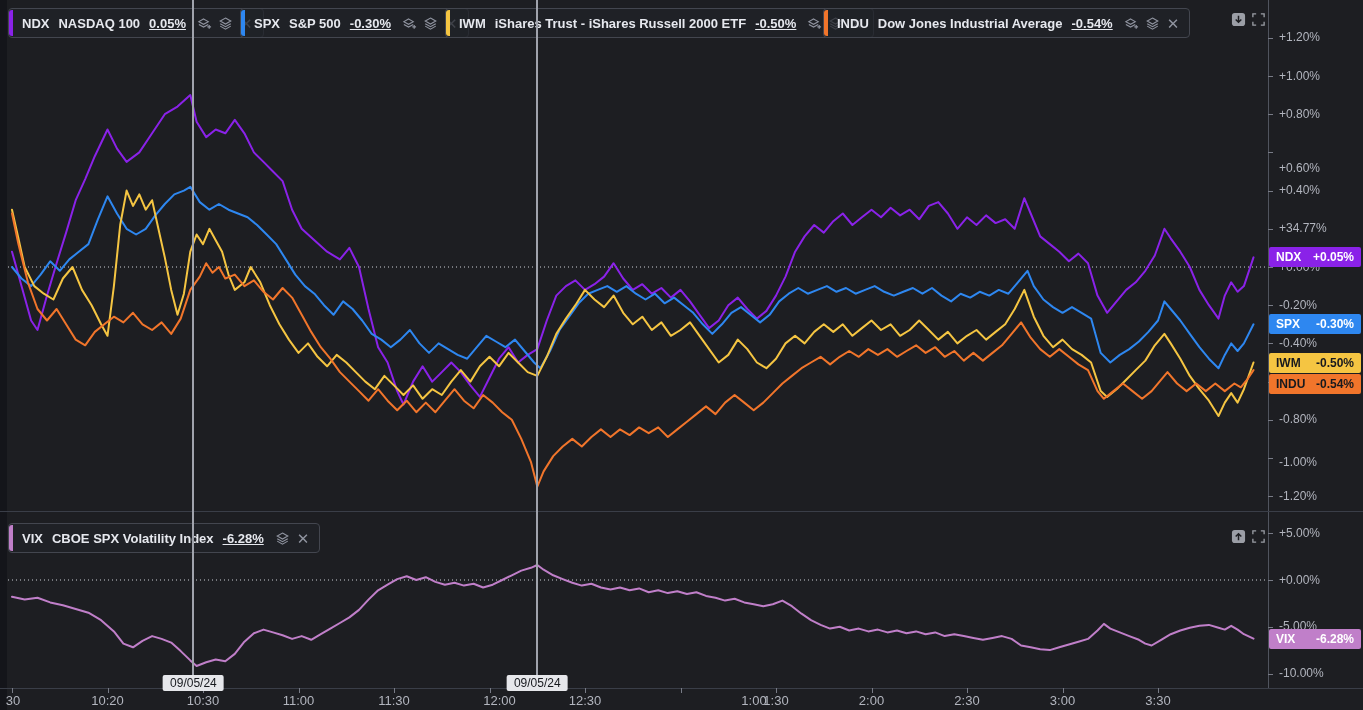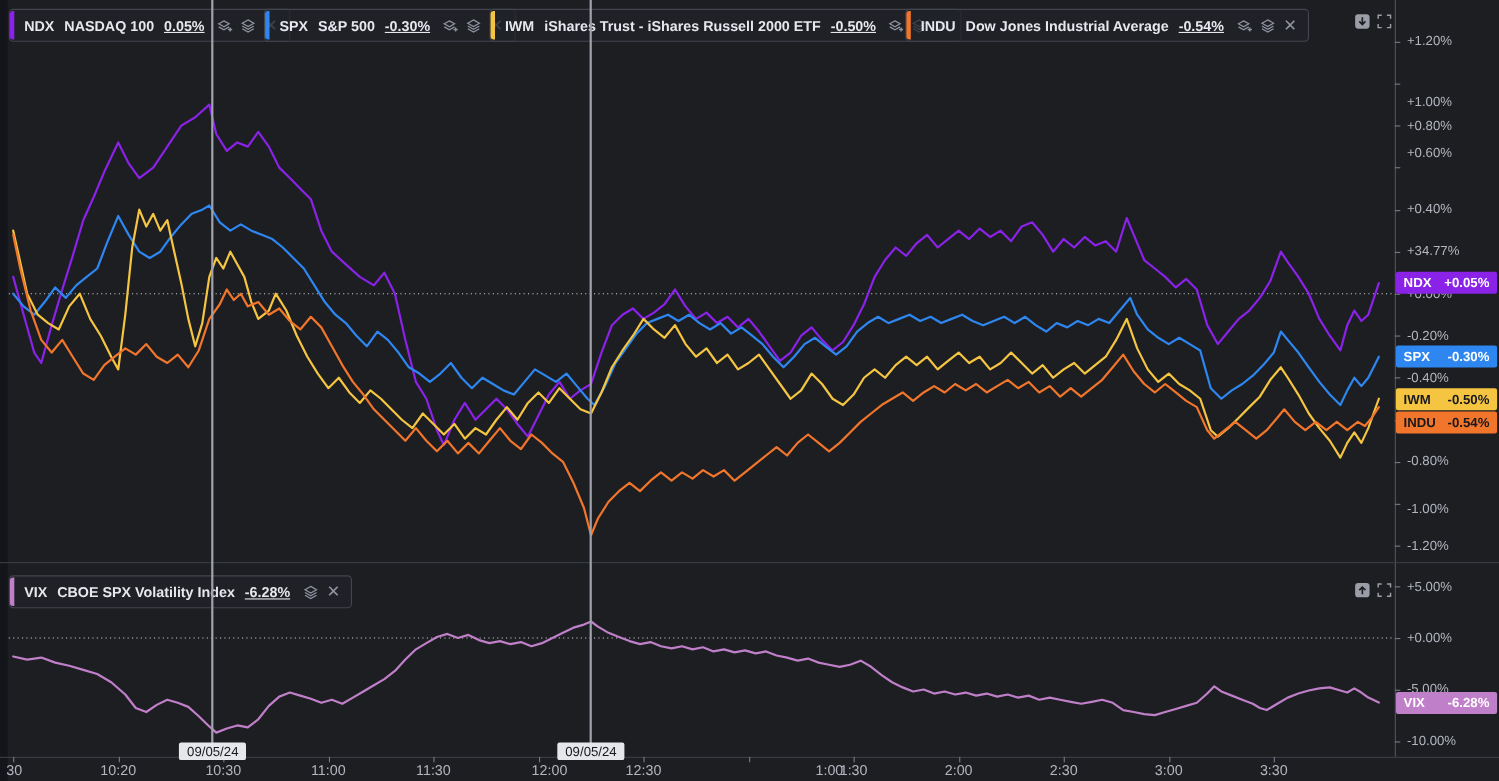--- a/index.html
+++ b/index.html
@@ -213,25 +213,25 @@
         <svg width="15" height="15" viewBox="0 0 16 16">
           <path d="M2 5.5V2h3.5M10.5 2H14v3.5M14 10.5V14h-3.5M5.5 14H2v-3.5" fill="none" stroke="#9b9ea6" stroke-width="1.4"></path>
         </svg>
       </span>
     </div>
 
   <div id="price-axis">
       <div class="axis-tick" style="top: 37.8px;"></div>
       <div class="axis-label" style="top: 30.3px;">+1.20%</div>
       <div class="axis-tick" style="top: 76px;"></div>
-      <div class="axis-label" style="top: 68.5px; margin-top: 16px;">+1.00%</div>
+      <div class="axis-label" style="top: 68.5px;">+1.00%</div>
       <div class="axis-tick" style="top: 114.2px;"></div>
       <div class="axis-label" style="top: 106.7px;">+0.80%</div>
       <div class="axis-tick" style="top: 152.4px;"></div>
-      <div class="axis-label" style="top: 132px; text-align: center;">+0.60%</div>
+      <div class="axis-label" style="top: 161px; text-align: center;">+0.60%</div>
       <div class="axis-tick" style="top: 190.6px;"></div>
       <div class="axis-label" style="top: 183.1px;">+0.40%</div>
       <div class="axis-tick" style="top: 228.8px;"></div>
       <div class="axis-label" style="top: 221.3px;">+34.77%</div>
       <div class="axis-tick" style="top: 267px;"></div>
       <div class="axis-label" style="top: 259.5px;">+0.00%</div>
       <div class="axis-tick" style="top: 305.2px;"></div>
       <div class="axis-label" style="top: 297.7px;">-0.20%</div>
       <div class="axis-tick" style="top: 343.4px;"></div>
       <div class="axis-label" style="top: 335.9px;">-0.40%</div>

